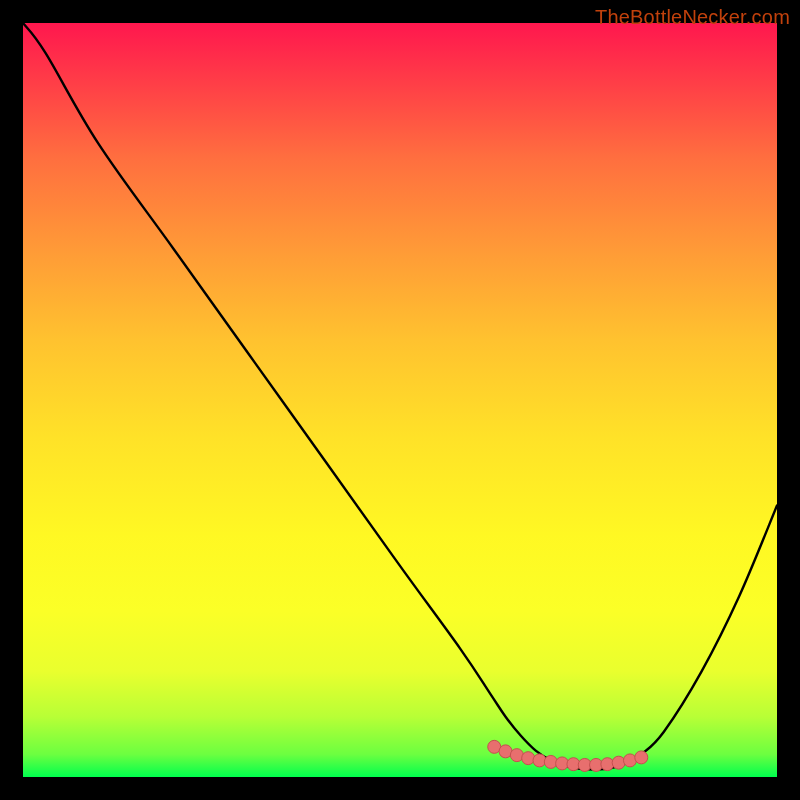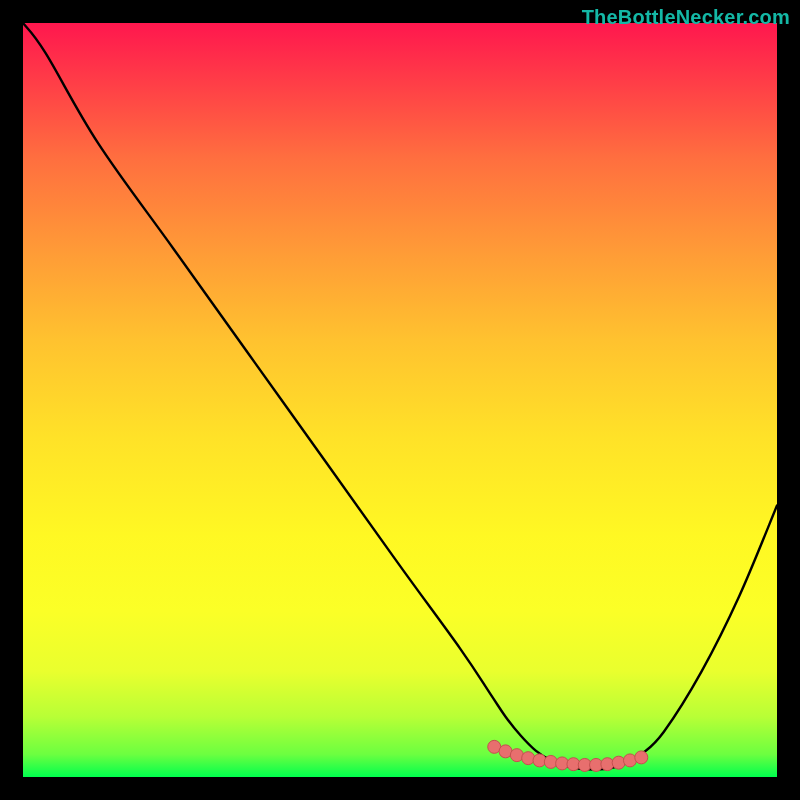--- a/index.html
+++ b/index.html
@@ -42,23 +42,23 @@
     left: 0;
     top: 0;
     width: 754px;
     height: 754px;
     overflow: visible;
   }
   .watermark {
     position: absolute;
     top: 6px;
     right: 10px;
-    color: #14b8a6;
+    color: #c2410c;
     font-size: 20px;
-    font-weight: 700;
+    font-weight: 400;
     letter-spacing: 0.2px;
     user-select: none;
   }
 </style>
 </head>
 <body>
 
 <div class="stage">
 
   <div class="plot">

